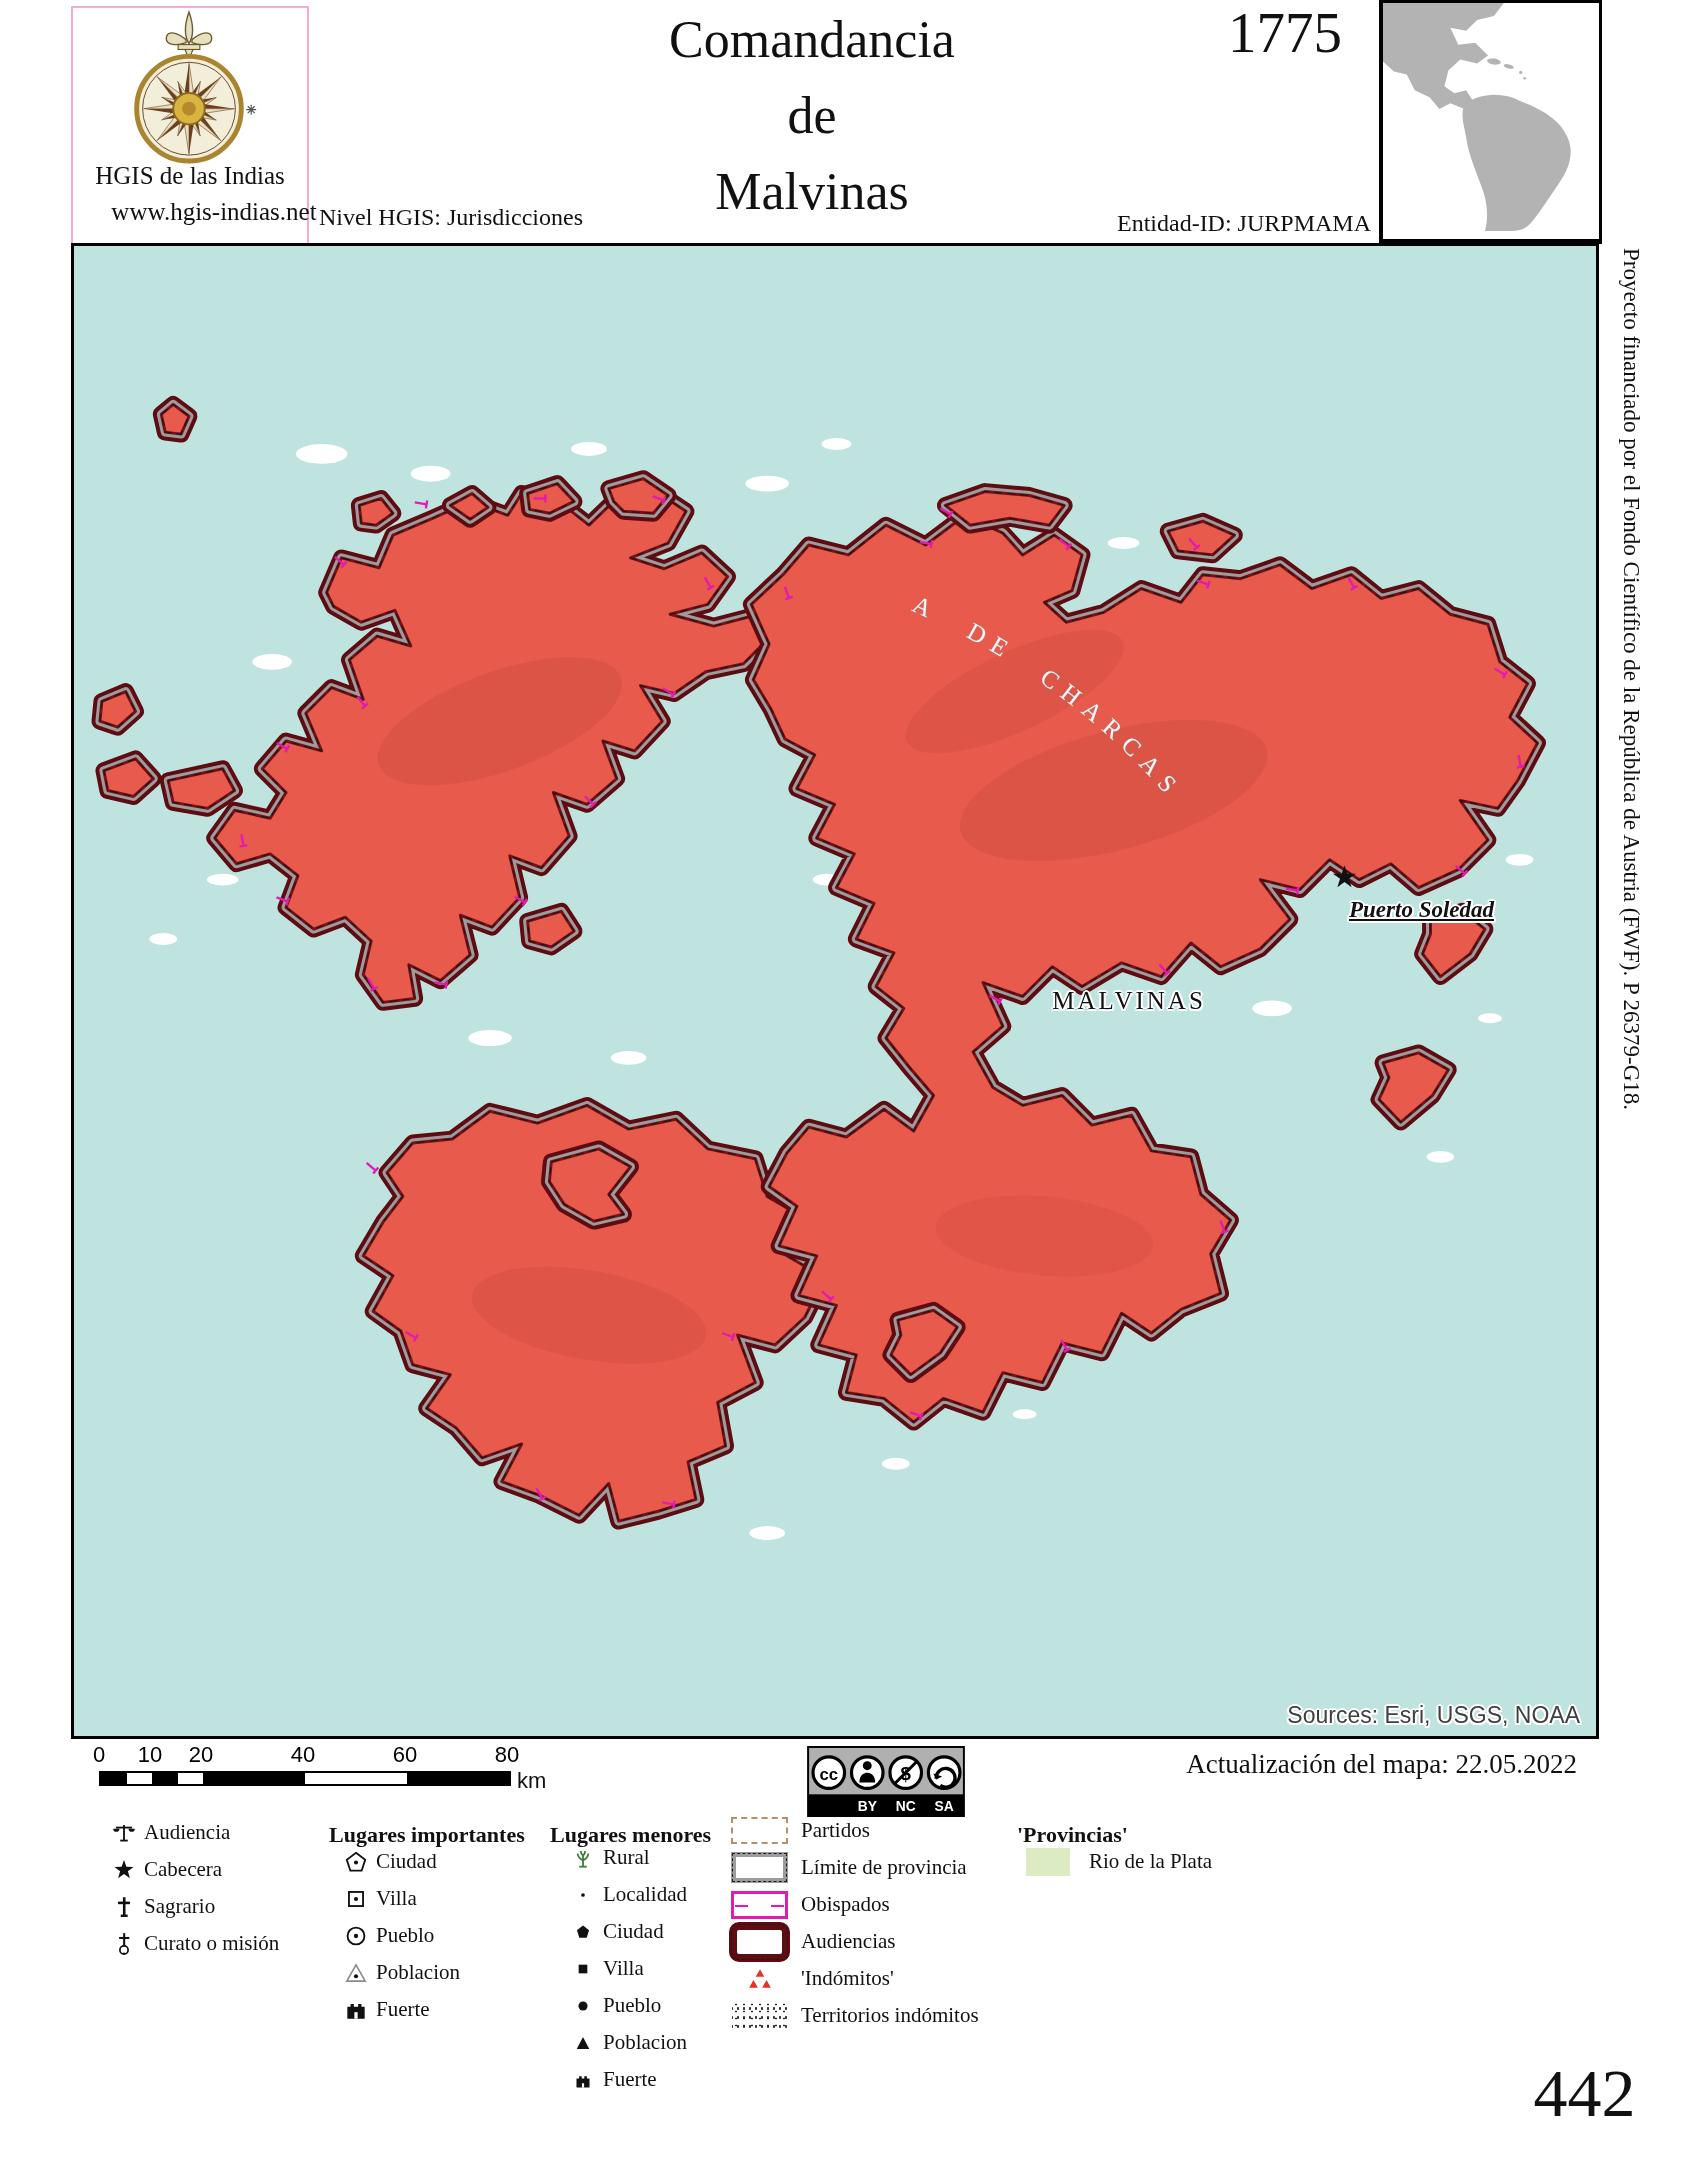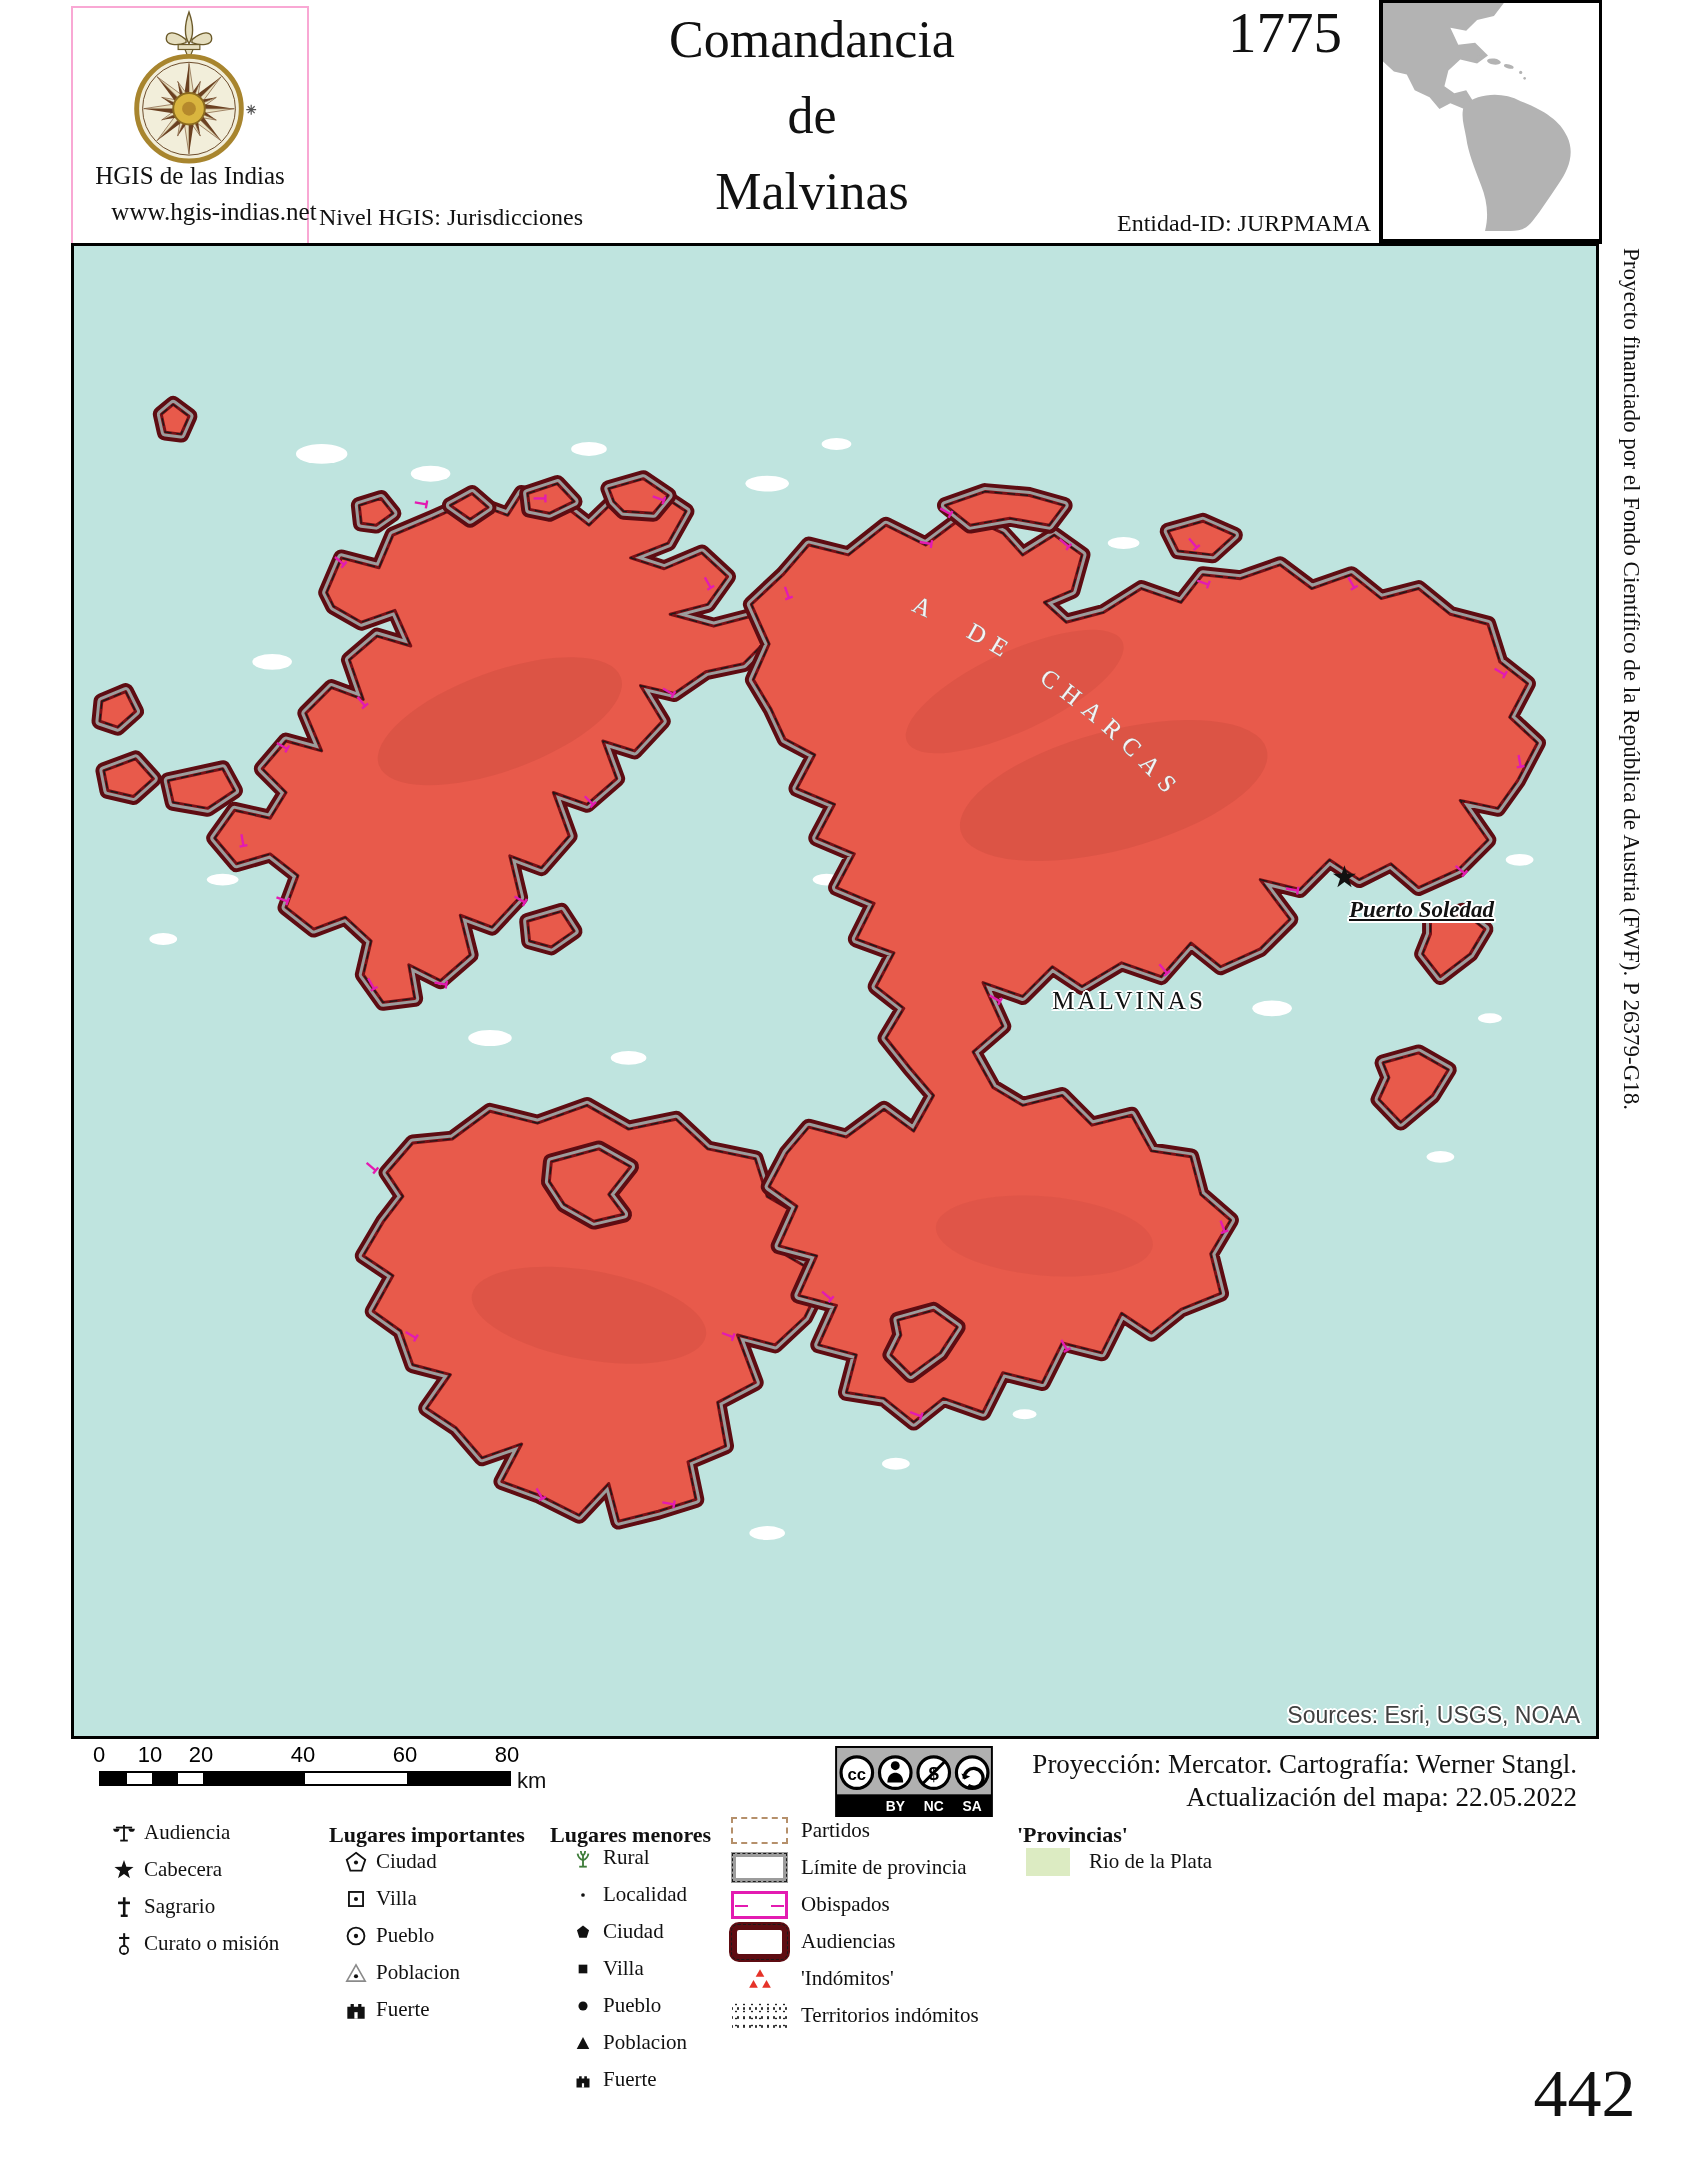--- a/index.html
+++ b/index.html
@@ -25,21 +25,21 @@
   #ps-star{left:1257px;top:616px;font-size:30px;line-height:30px;}
   #ps-label{left:1275px;top:651px;font-size:23px;font-weight:bold;font-style:italic;text-decoration:underline;}
   #sources{right:16px;bottom:7px;font-family:"Liberation Sans",sans-serif;font-size:23px;color:#404040;}
   
   #scalebar{left:84px;top:1742px;width:475px;height:55px;font-family:"Liberation Sans",sans-serif;}
   .sb-tick{position:absolute;top:0;width:40px;margin-left:-20px;text-align:center;font-size:22px;color:#000;}
   #sb-bar{position:absolute;left:15px;top:29px;width:408px;height:11px;border:2px solid #000;display:flex;}
   .sb-seg{height:100%;}
   #sb-unit{position:absolute;left:433px;top:26px;font-size:22px;}
   
-  #cc-badge{left:835px;top:1746px;width:158px;height:71px;}
+  #cc-badge{left:807px;top:1746px;width:158px;height:71px;}
   
   #credits{left:980px;top:1748px;width:597px;text-align:right;font-size:27px;line-height:33px;}
   
   .leg-header{font-size:22px;font-weight:bold;}
   .leg-col{display:flex;flex-direction:column;}
   .leg-row{display:flex;align-items:center;height:37px;gap:7px;}
   .leg-row .lbl{font-size:21px;white-space:nowrap;}
   .leg-icon{width:26px;height:26px;flex:0 0 26px;display:flex;align-items:center;justify-content:center;}
   .leg-row.swrow{gap:11px;}
   .swslot{width:61px;flex:0 0 61px;display:flex;align-items:center;justify-content:center;}
@@ -461,21 +461,20 @@
         <path d="M131 33 a9.5 9.5 0 1 1 4 7"></path>
         <path d="M128 28 l3 6 6-3" fill="#000" stroke="none"></path>
       </g>
       <text x="61" y="66" text-anchor="middle" font-family="Liberation Sans,sans-serif" font-weight="bold" font-size="14" fill="#fff">BY</text>
       <text x="100" y="66" text-anchor="middle" font-family="Liberation Sans,sans-serif" font-weight="bold" font-size="14" fill="#fff">NC</text>
       <text x="139" y="66" text-anchor="middle" font-family="Liberation Sans,sans-serif" font-weight="bold" font-size="14" fill="#fff">SA</text>
     </svg>
   </div>
 
   <div class="abs" id="credits">
-    <div>Proyección: Mercator. Cartografía: Werner Stangl.</div>
     <div>Actualización del mapa: 22.05.2022</div>
   </div>
 
   <div class="abs leg-col" style="left:111px;top:1814px;" id="leg-general">
       <div class="leg-row">
         <div class="leg-icon">
           <svg width="26" height="26" viewBox="0 0 24 24">
             <g stroke="#111" stroke-width="1.7" fill="none">
               <path d="M12 4.5 V18.5"></path>
               <path d="M4.5 7 H19.5"></path>

